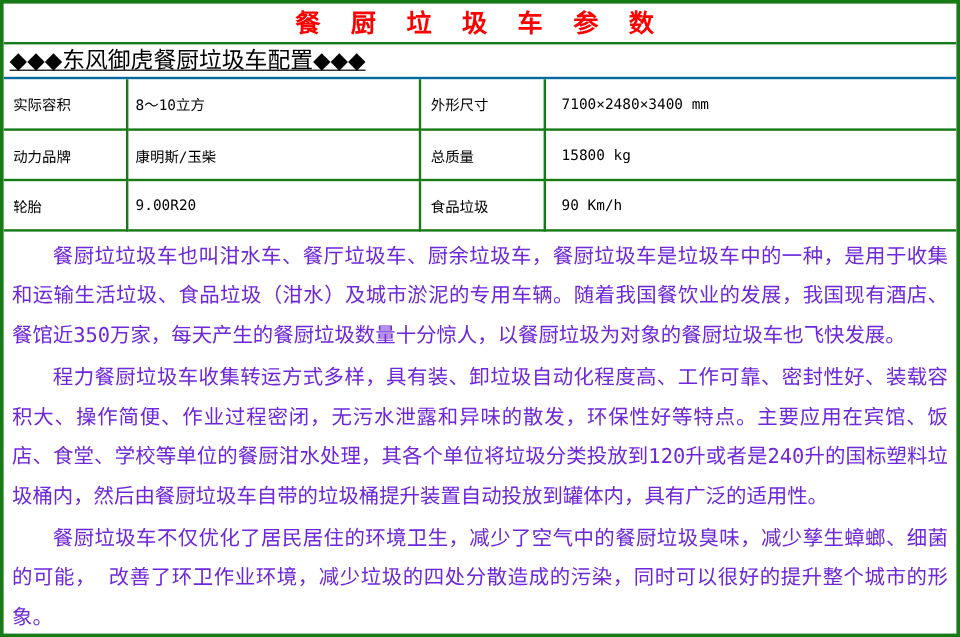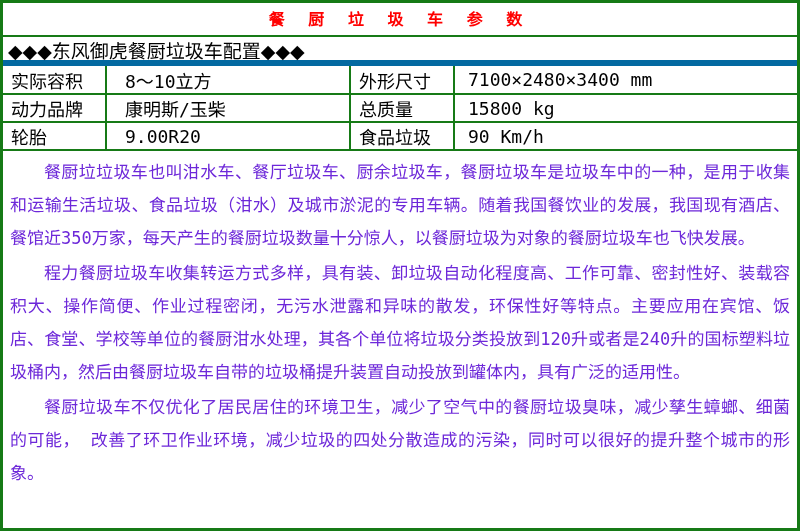--- a/index.html
+++ b/index.html
@@ -17,51 +17,52 @@
     overflow: hidden;
   }
   .title-row {
     height: 34px;
     line-height: 34px;
     text-align: center;
     border-bottom: 2px solid #167a16;
   }
   .title-row h1 {
     display: inline;
-    font-size: 16px;
+    font-size: 21px;
     font-weight: bold;
     color: #ff0000;
     letter-spacing: 9px;
     font-family: "DejaVu Sans", sans-serif;
   }
   .subtitle-row {
     height: 29px;
     line-height: 29px;
     padding-left: 5px;
     font-size: 19px;
     color: #000000;
-    border-bottom: 6px solid #0369a1;
+    border-bottom: 2px solid #0369a1;
     white-space: nowrap;
+    text-decoration: underline;
   }
   table.spec {
     width: 100%;
     border-collapse: collapse;
     table-layout: fixed;
   }
   table.spec td {
     border: 2px solid #167a16;
-    height: 28px;
-    font-size: 18px;
+    height: 42px;
+    font-size: 12px;
     color: #000000;
     white-space: nowrap;
     overflow: hidden;
     font-family: "DejaVu Sans Mono", "DejaVu Sans", monospace;
   }
   table.spec td.lbl   { width: 103px; padding-left: 8px; }
-  table.spec td.val-l { width: 244px; padding-left: 18px; }
+  table.spec td.val-l { width: 244px; padding-left: 6px; }
   table.spec td.lbl-r { width: 104px; padding-left: 8px; margin-left: 40px; }
   table.spec td.val-r { padding-left: 13px; }
   table.spec tr td:first-child  { border-left: none; }
   table.spec tr td:last-child   { border-right: none; margin-left: 23px; }
   table.spec tr:first-child td  { border-top: none; }
   .body-text {
     padding: 5px 7px 0 7px;
   }
   .body-text p {
     font-size: 17px;

